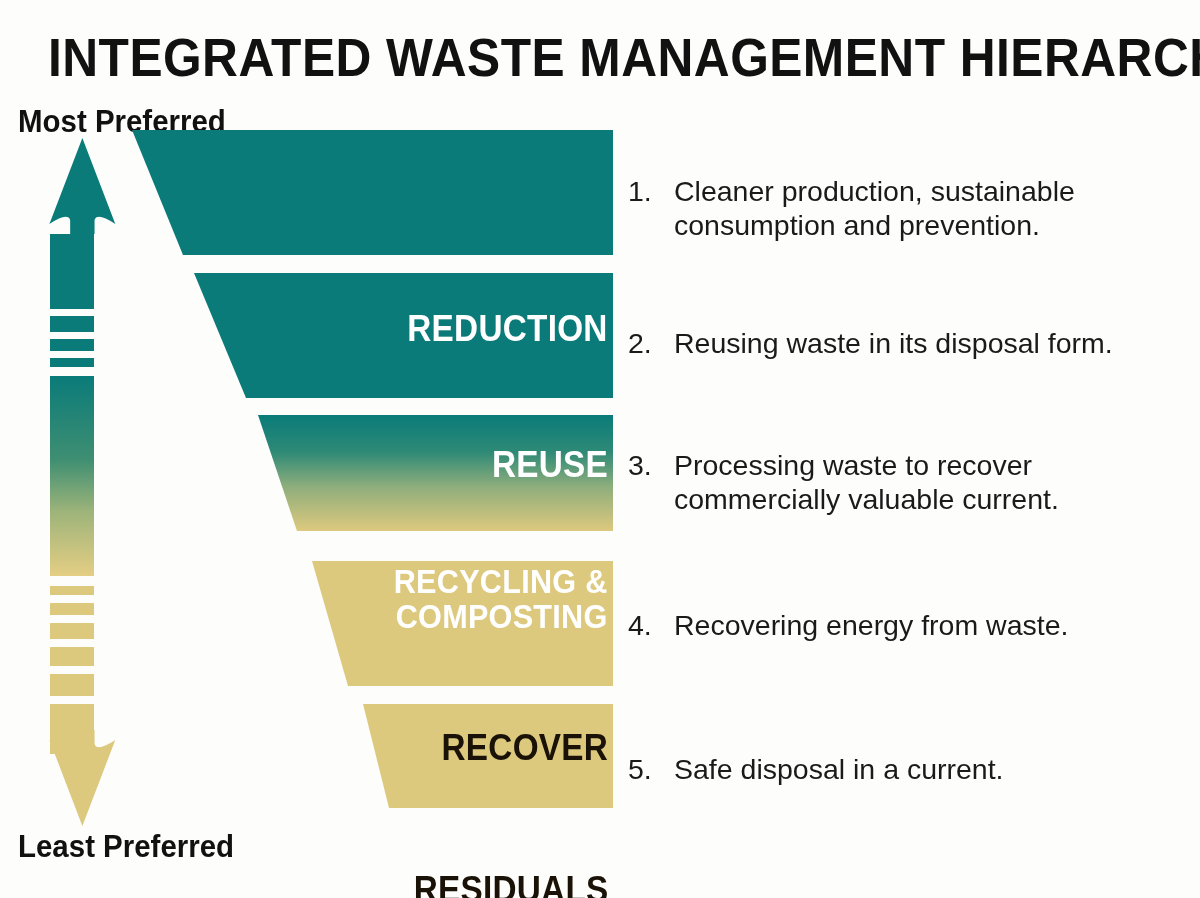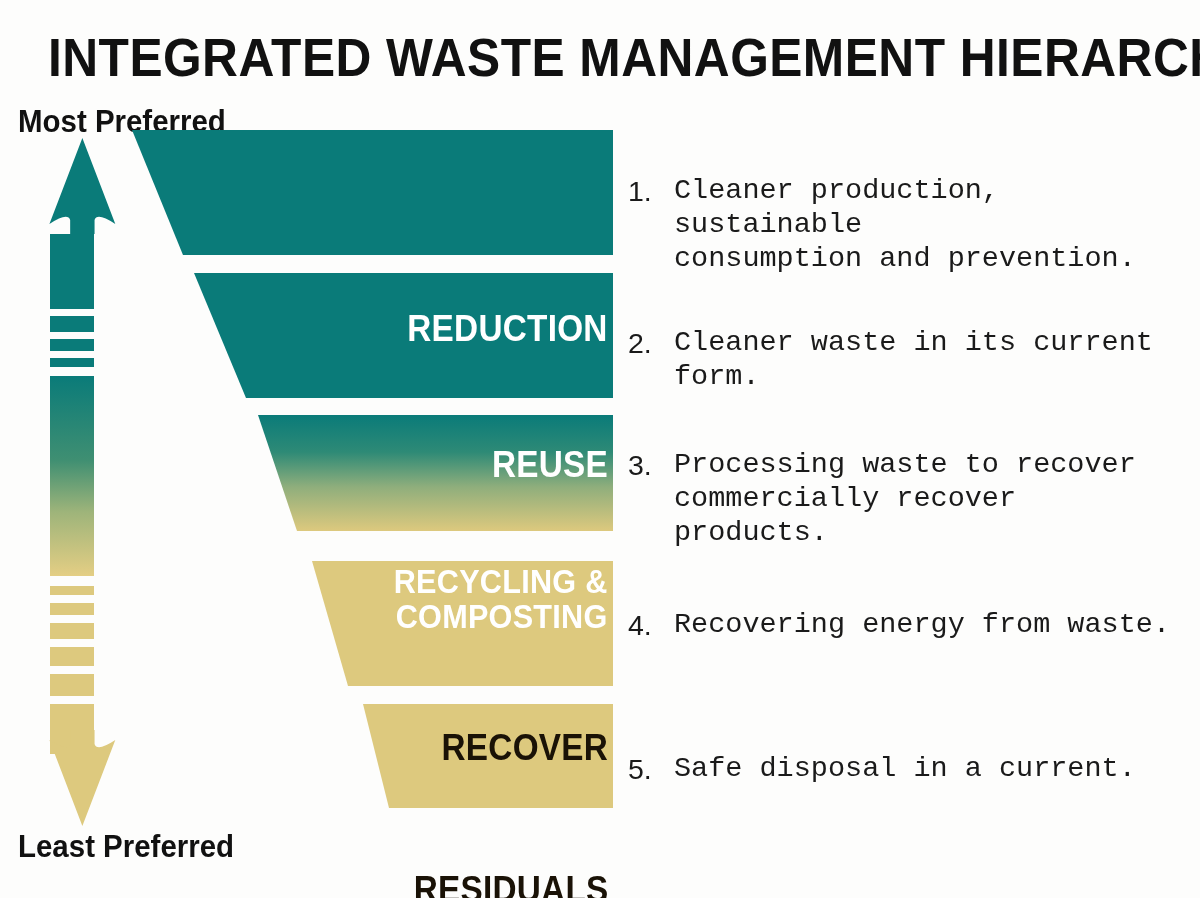--- a/index.html
+++ b/index.html
@@ -110,21 +110,20 @@
     color: #1a1a1a;
   }
   .desc-num {
     flex: 0 0 auto;
     width: 46px;
     text-align: left;
   }
   .desc-text {
     flex: 1 1 auto;
     white-space: pre-line;
-    font-family: Liberation Mono, monospace;
   }
   #desc-row-0 { top: 14px;  left: 0; width: 545px; }
   #desc-row-1 { top: 166px; left: 0; width: 560px; }
   #desc-row-2 { top: 288px; left: 0; width: 545px; }
   #desc-row-3 { top: 448px; left: 0; width: 545px; }
   #desc-row-4 { top: 592px; left: 0; width: 545px; }
 </style>
 </head>
 <body>
 
@@ -208,27 +207,27 @@
   <div id="desc-list">
 
     <div class="desc-row" id="desc-row-0">
       <span class="desc-num">1.</span>
       <span class="desc-text">Cleaner production, sustainable
 consumption and prevention.</span>
     </div>
 
     <div class="desc-row" id="desc-row-1">
       <span class="desc-num">2.</span>
-      <span class="desc-text">Cleaner waste in its current form.</span>
+      <span class="desc-text">Reusing waste in its disposal form.</span>
     </div>
 
     <div class="desc-row" id="desc-row-2">
       <span class="desc-num">3.</span>
       <span class="desc-text">Processing waste to recover
-commercially recover products.</span>
+commercially valuable current.</span>
     </div>
 
     <div class="desc-row" id="desc-row-3">
       <span class="desc-num">4.</span>
       <span class="desc-text">Recovering energy from waste.</span>
     </div>
 
     <div class="desc-row" id="desc-row-4">
       <span class="desc-num">5.</span>
       <span class="desc-text">Safe disposal in a current.</span>

